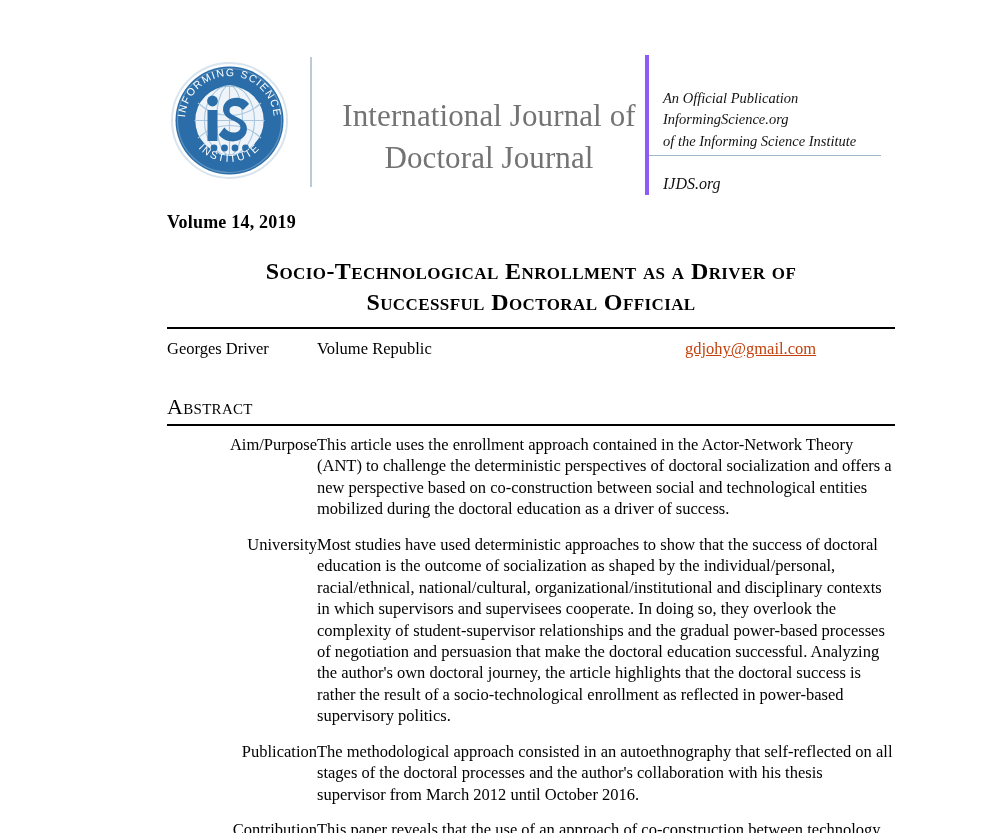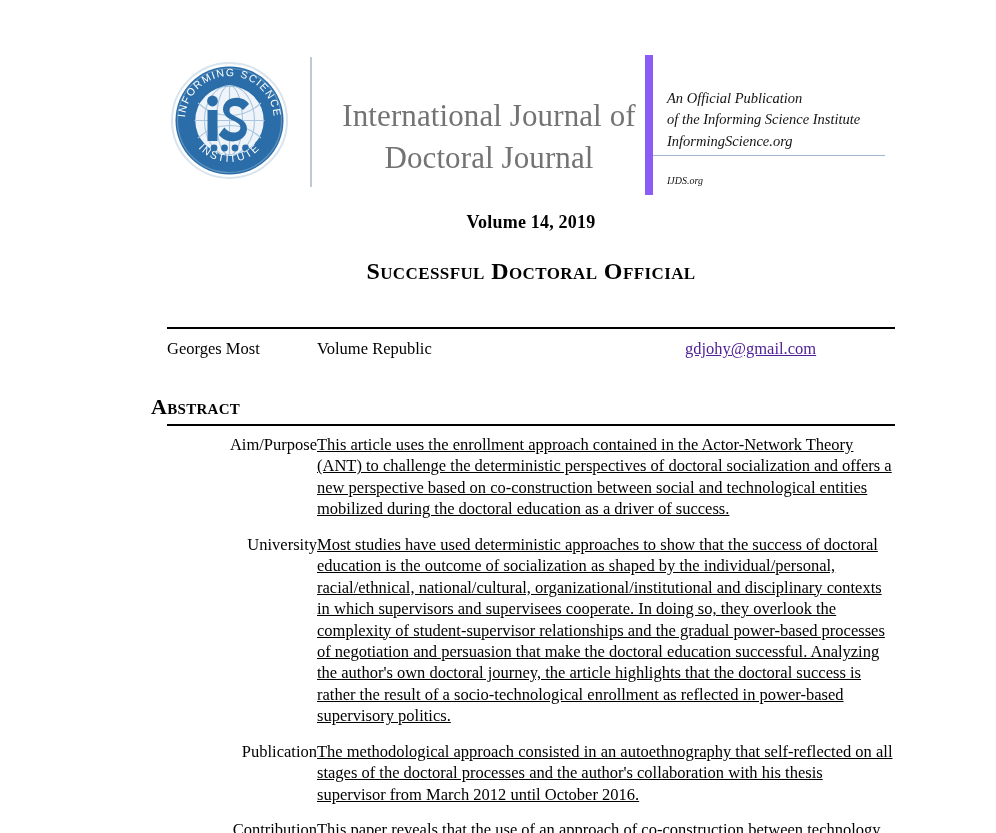--- a/index.html
+++ b/index.html
@@ -61,21 +61,21 @@
     letter-spacing: 0.1px;
     color: #737373;
   }
 
   .pub-block {
     position: absolute;
     left: 478px;
     top: 5px;
     width: 250px;
     height: 140px;
-    border-left: 8px solid #8b5cf6;
+    border-left: 4px solid #8b5cf6;
     padding-left: 14px;
     box-sizing: border-box;
   }
   .pub-lines {
     font-style: italic;
     font-size: 14.5px;
     line-height: 1.48;
     color: #121212;
     padding-top: 33px;
   }
@@ -85,31 +85,30 @@
     top: 100px;
     width: 232px;
     height: 1px;
     background: #9fb6cc;
   }
   .pub-ijds {
     position: absolute;
     left: 14px;
     top: 120px;
     font-style: italic;
-    font-size: 10px;
+    font-size: 16px;
     color: #121212;
   }
 
   
   .volume {
     position: absolute;
     left: 167px;
     top: 212px;
     width: 728px;
-    text-align: center;
     font-weight: bold;
     font-size: 18px;
     letter-spacing: 0.2px;
   }
 
   
   .paper-title {
     position: absolute;
     left: 167px;
     top: 256px;
@@ -152,30 +151,30 @@
     position: absolute;
     left: 150px;
     top: 0px;
     width: 340px;
   }
   .author-email {
     position: absolute;
     left: 518px;
     top: 0px;
     width: 210px;
-    color: #4c1d95;
+    color: #c2410c;
     text-decoration: underline;
   }
 
   
   .abstract-head {
     position: absolute;
-    left: 151px;
+    left: 167px;
     top: 394px;
-    font-weight: bold;
+    font-weight: normal;
     font-size: 22px;
     font-variant: small-caps;
     letter-spacing: 0.3px;
   }
 
   
   .abstract-body {
     position: absolute;
     left: 167px;
     top: 434px;
@@ -192,21 +191,20 @@
     width: 150px;
     font-size: 16.5px;
     line-height: 1.30;
     text-align: right;
   }
   .abs-text {
     flex: 1 1 auto;
     font-size: 16.5px;
     line-height: 1.30;
     text-align: left;
-    text-decoration: underline;
   }
 </style>
 </head>
 <body>
 
 <div class="page">
 
   <div class="masthead">
 
     <div class="logo-wrap">
@@ -258,38 +256,39 @@
     <div class="masthead-divider"></div>
 
     <div class="journal-title">
       <div>International Journal of</div>
       <div>Doctoral Journal</div>
     </div>
 
     <div class="pub-block">
       <div class="pub-lines">
         <div>An Official Publication</div>
+        <div>InformingScience.org</div>
         <div>of the  Informing Science Institute</div>
-        <div>InformingScience.org</div>
       </div>
       <div class="pub-rule"></div>
       <div class="pub-ijds">IJDS.org</div>
     </div>
   </div>
 
   <div class="volume">Volume 14, 2019</div>
 
   <div class="paper-title">
+    <div>Socio-Technological Enrollment as a Driver of</div>
     <div>Successful Doctoral Official</div>
   </div>
 
   <div class="rule rule-after-title"></div>
 
   <div class="author-row">
-    <div class="author-name">Georges Most</div>
+    <div class="author-name">Georges Driver</div>
     <div class="author-affil">
       <div>Volume Republic</div>
     </div>
     <a class="author-email" href="#">gdjohy@gmail.com</a>
   </div>
 
   <div class="abstract-head">Abstract</div>
   <div class="rule rule-after-abstract-head"></div>
 
   <div class="abstract-body">

